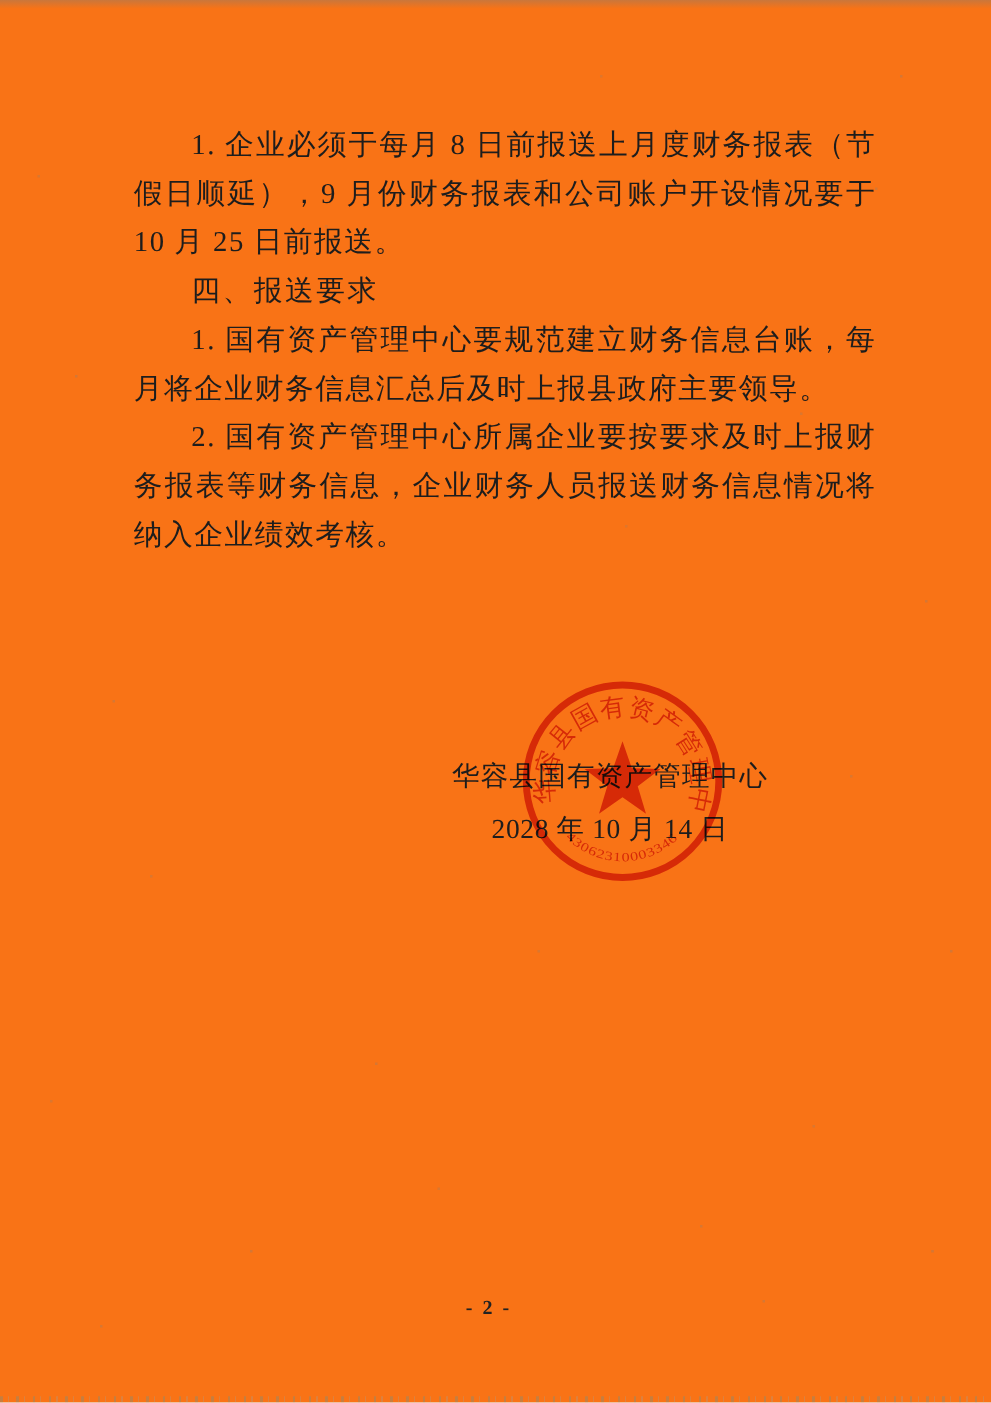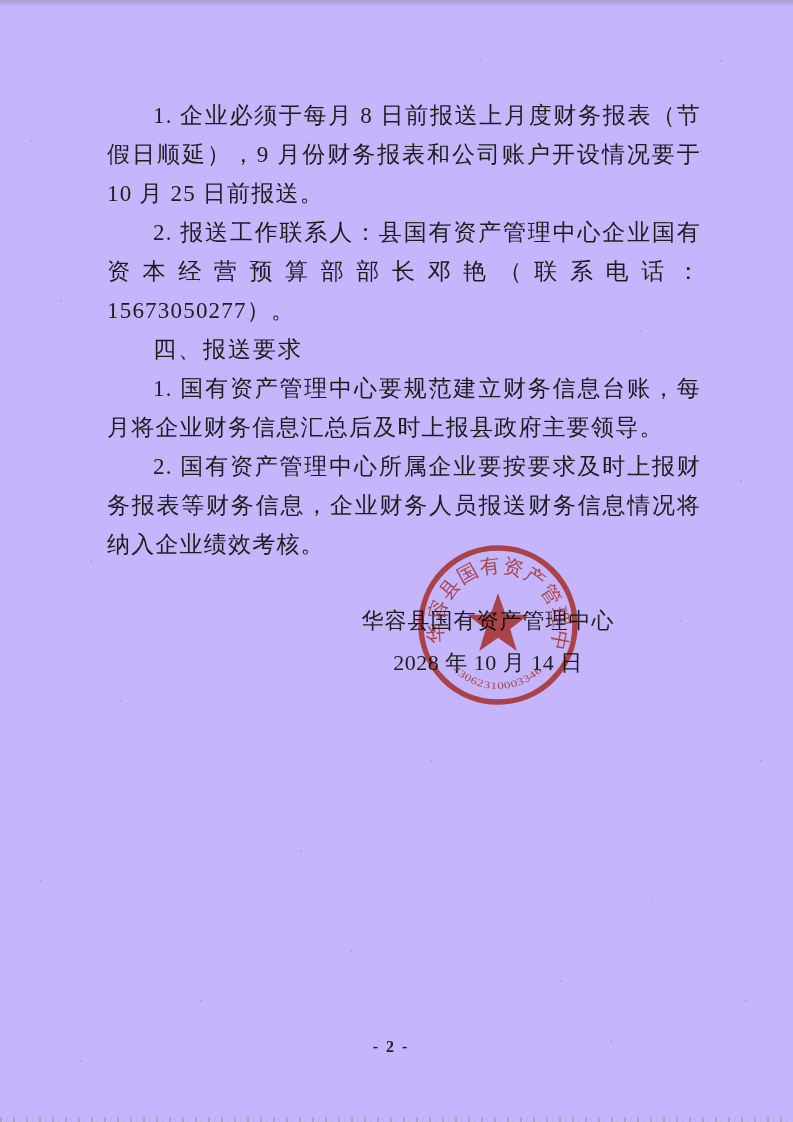--- a/index.html
+++ b/index.html
@@ -1,20 +1,20 @@
 <!DOCTYPE html>
 <html><head>
 <meta charset="utf-8">
 <style>
   html,body{margin:0;padding:0;background:#e8e8e6;}
   .page{
     position:relative;
     width:793px;height:1122px;
     margin:0 auto;
-    background:#c4b5fd;
+    background:#f97316;
     overflow:hidden;
     font-family:"Liberation Serif","DejaVu Serif",serif;
   }
   
   .scan-edge-top{
     position:absolute;top:0;left:0;width:100%;height:7px;
     background:linear-gradient(to bottom, rgba(125,125,120,.55), rgba(125,125,120,0));
     opacity:.7;
   }
   .scan-edge-bottom{
@@ -80,21 +80,20 @@
 </head>
 <body>
 
 <div class="page">
 
   <div class="scan-edge-top"></div>
   <div class="scan-noise"></div>
 
   <div class="body-text">
     <p>1. 企业必须于每月 8 日前报送上月度财务报表（节假日顺延），9 月份财务报表和公司账户开设情况要于 10 月 25 日前报送。</p>
-    <p>2. 报送工作联系人：县国有资产管理中心企业国有资本经营预算部部长邓艳（联系电话：15673050277）。</p>
     <h3>四、报送要求</h3>
     <p>1. 国有资产管理中心要规范建立财务信息台账，每月将企业财务信息汇总后及时上报县政府主要领导。</p>
     <p>2. 国有资产管理中心所属企业要按要求及时上报财务报表等财务信息，企业财务人员报送财务信息情况将纳入企业绩效考核。</p>
   </div>
 
   <div class="sig-org">华容县国有资产管理中心</div>
   <div class="sig-date">2028 年 10 月 14 日</div>
 
   <svg class="seal" viewBox="0 0 182 182" xmlns="http://www.w3.org/2000/svg" aria-hidden="true">
     <defs>

